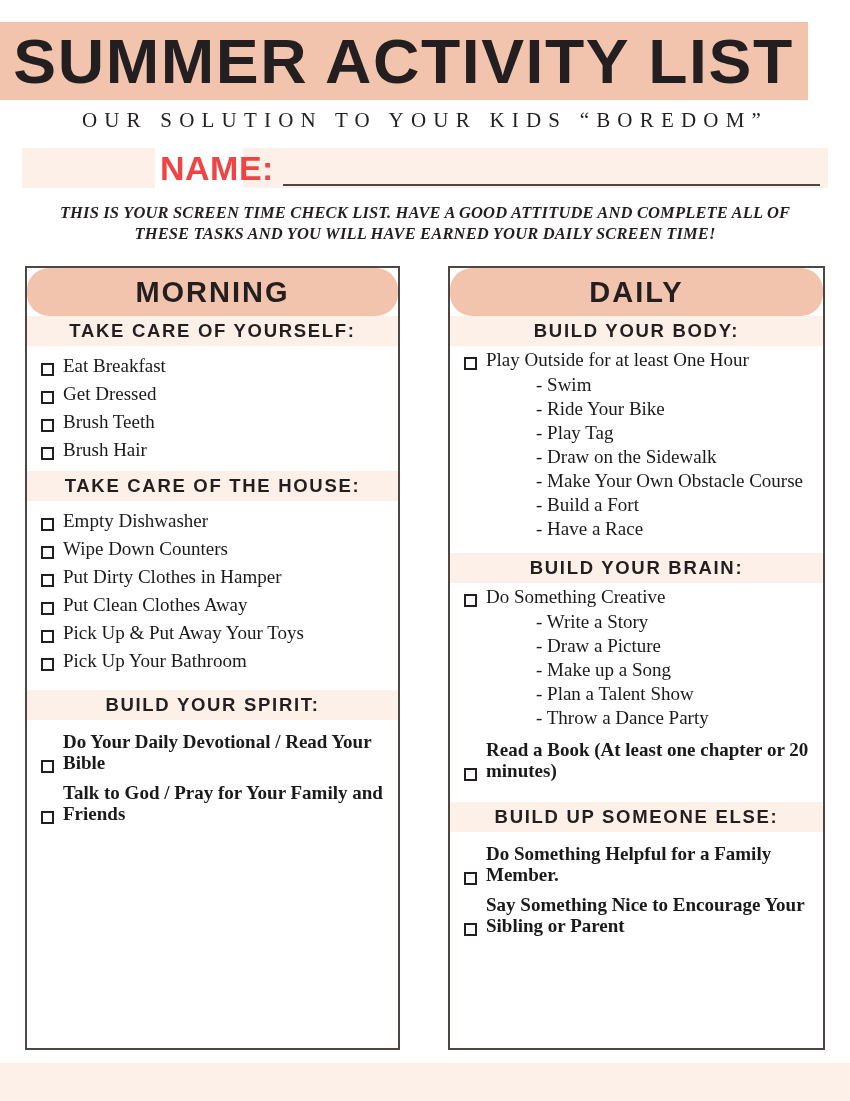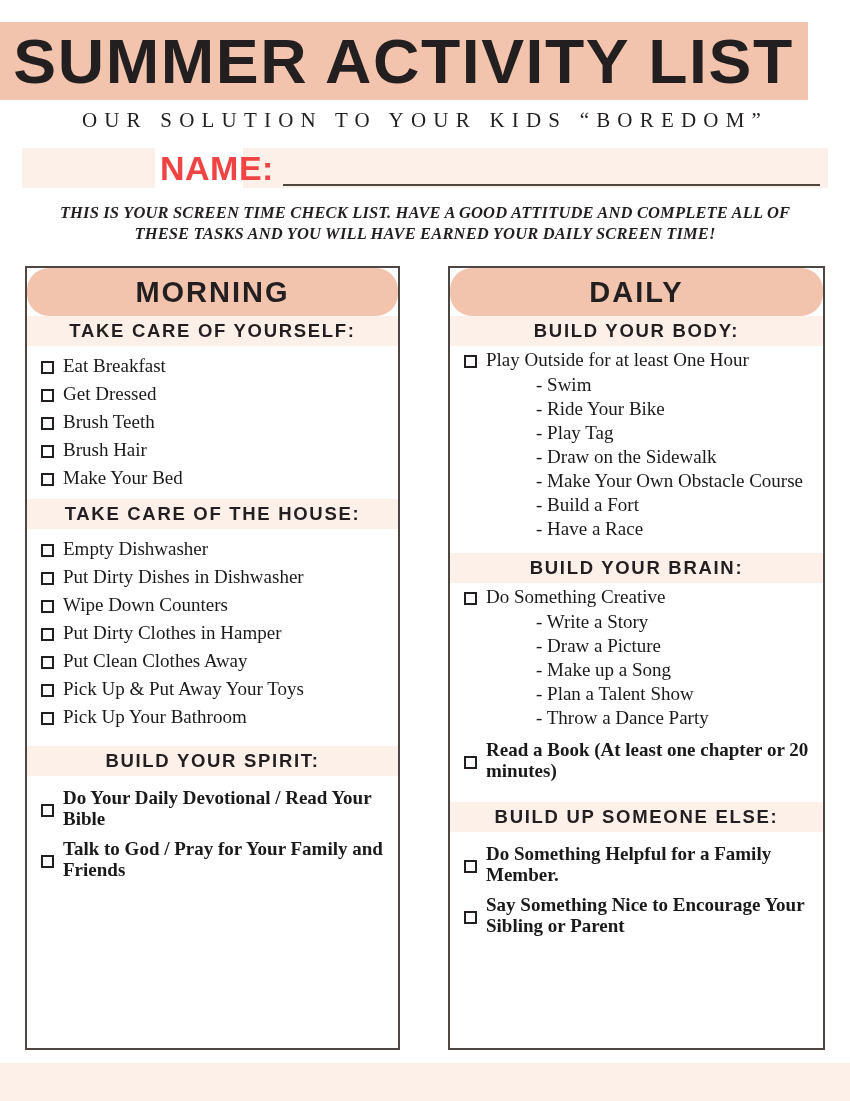--- a/index.html
+++ b/index.html
@@ -157,21 +157,21 @@
   }
   .section-head.spaced-top { margin-top: 8px; }
 
   .items {
     padding: 2px 8px 4px 14px;
   }
   .items.tight { padding-top: 0; }
 
   .item {
     display: flex;
-    align-items: center;
+    align-items: flex-end;
     margin: 3px 0 3px 0;
     font-family: "Liberation Serif", serif;
     font-size: 19px;
     line-height: 21px;
     color: #1a1a1a;
   }
   .item.loose { margin: 9px 0; font-weight: bold; }
   .item.semi { margin: 7px 0; }
 
   .cb {
@@ -241,35 +241,27 @@
           <span class="item-label">Get Dressed</span>
         </div>
         <div class="item semi">
           <span class="cb"></span>
           <span class="item-label">Brush Teeth</span>
         </div>
         <div class="item semi">
           <span class="cb"></span>
           <span class="item-label">Brush Hair</span>
         </div>
-        <div class="item semi">
-          <span class="cb"></span>
-          <span class="item-label">Make Your Bed</span>
-        </div>
       </div>
 
       <div class="section-head">TAKE CARE OF THE HOUSE:</div>
       <div class="items">
         <div class="item semi">
           <span class="cb"></span>
           <span class="item-label">Empty Dishwasher</span>
-        </div>
-        <div class="item semi">
-          <span class="cb"></span>
-          <span class="item-label">Put Dirty Dishes in Dishwasher</span>
         </div>
         <div class="item semi">
           <span class="cb"></span>
           <span class="item-label">Wipe Down Counters</span>
         </div>
         <div class="item semi">
           <span class="cb"></span>
           <span class="item-label">Put Dirty Clothes in Hamper</span>
         </div>
         <div class="item semi">

